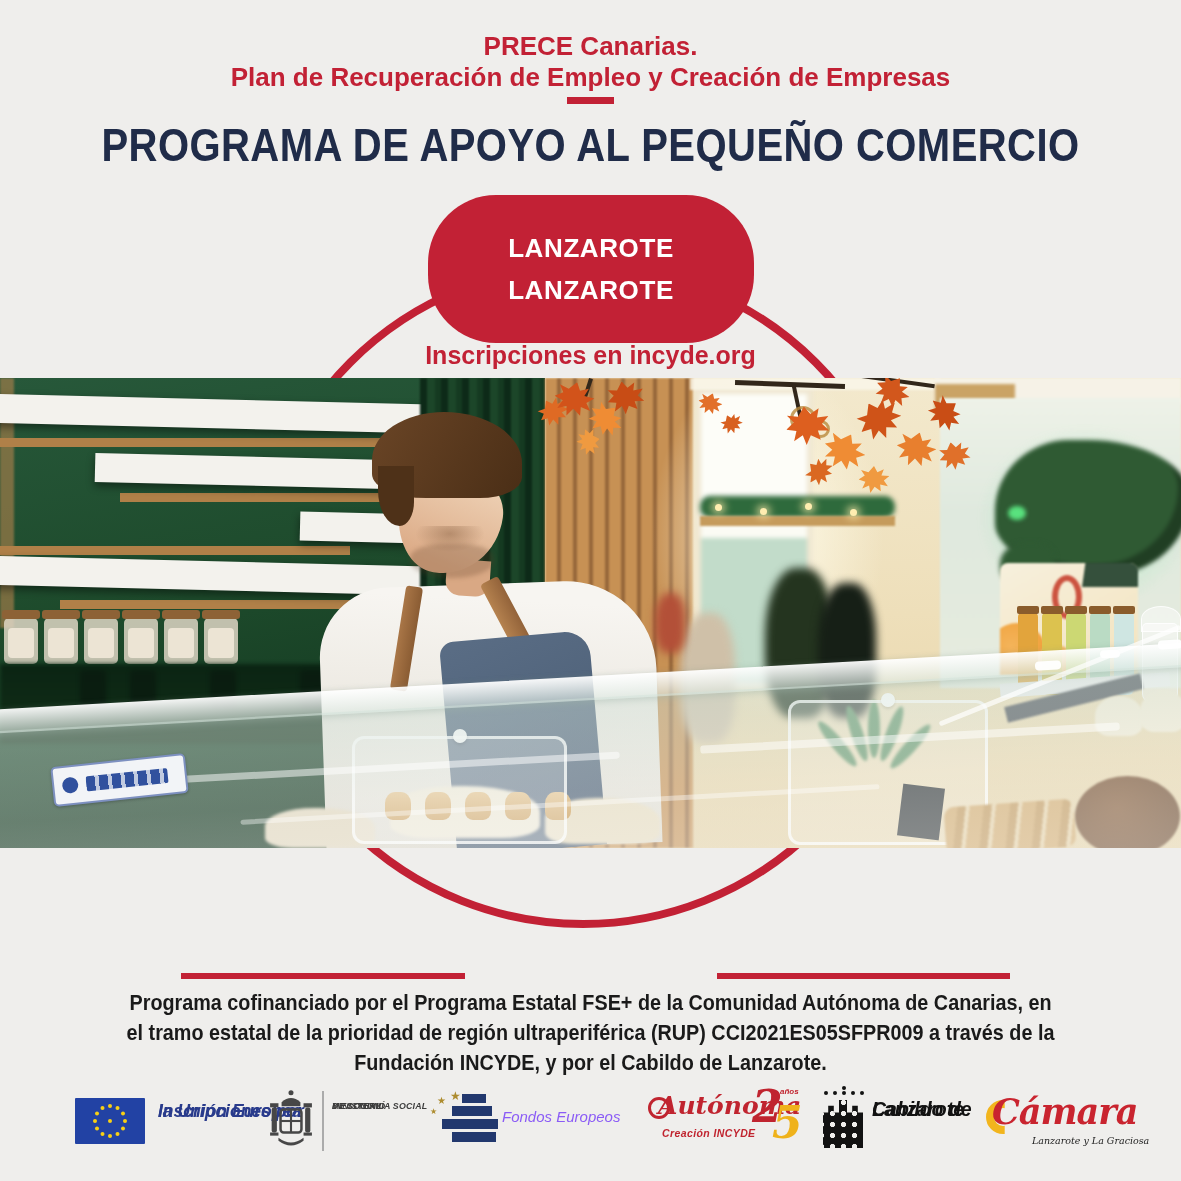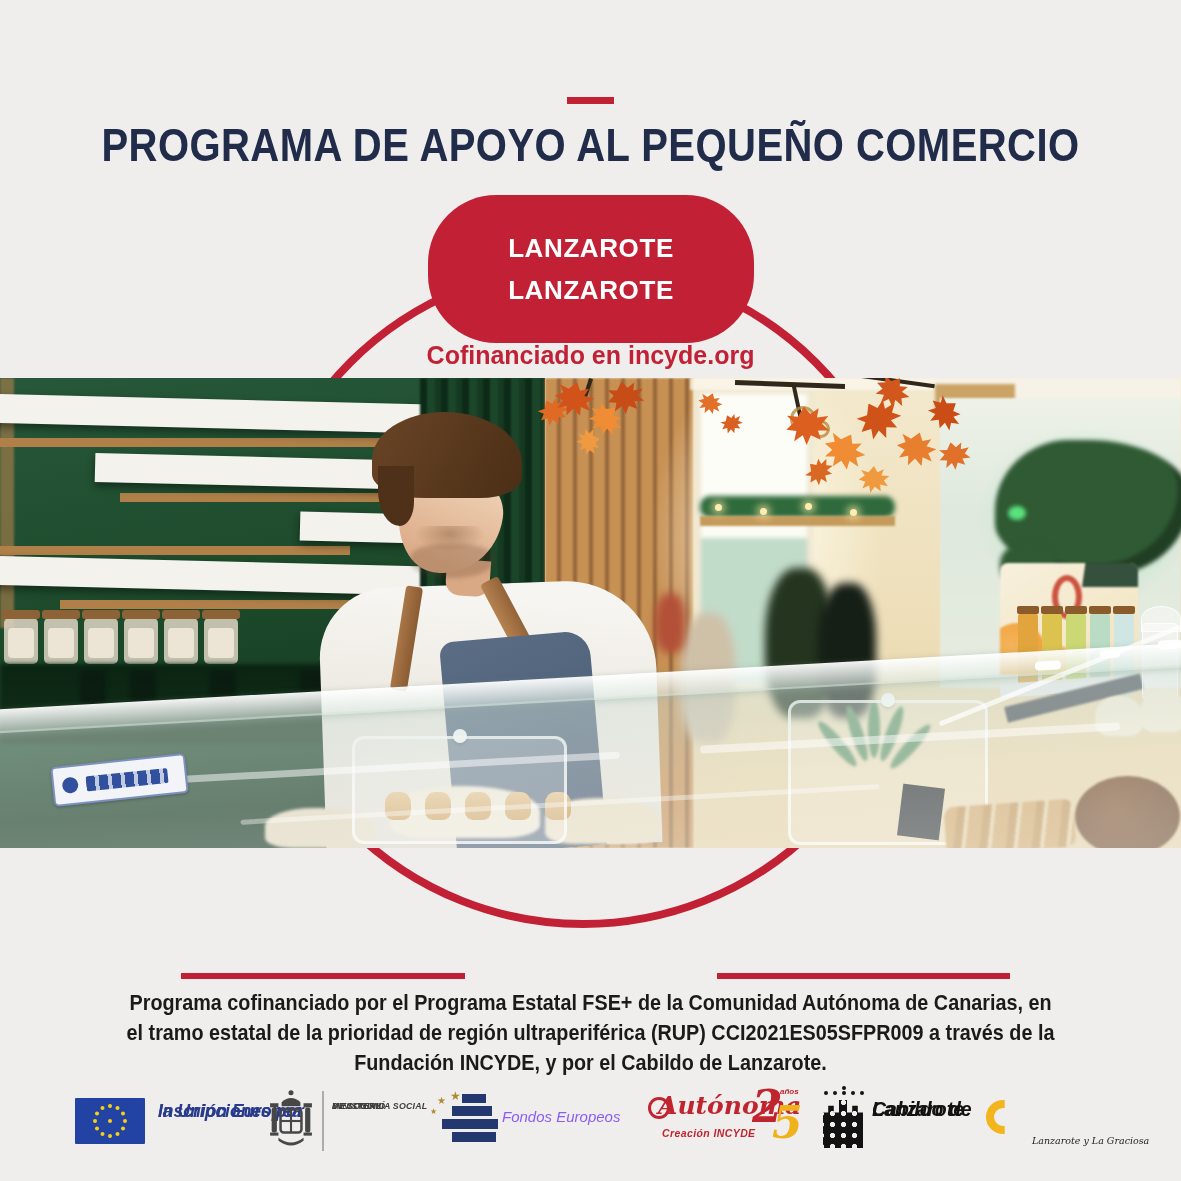--- a/index.html
+++ b/index.html
@@ -165,28 +165,32 @@
   .cama-word{left:4px;top:0;font-family:"DejaVu Serif",serif;font-weight:700;font-size:35px;color:#c9242f;letter-spacing:-1px;white-space:nowrap}
   .cama-sub{left:44px;top:44px;font-family:"DejaVu Serif",serif;font-size:9.5px;color:#222;white-space:nowrap}
 </style>
 </head>
 <body>
 
 <div class="poster">
 
   <div class="circle"></div>
 
+  <div class="kicker">
+    <div>PRECE Canarias.</div>
+    <div>Plan de Recuperación de Empleo y Creación de Empresas</div>
+  </div>
   <div class="divider"></div>
   <div class="title">PROGRAMA DE APOYO AL PEQUEÑO COMERCIO</div>
 
   <div class="event-pill">
     <span>LANZAROTE</span>
     <span>LANZAROTE</span>
   </div>
-  <div class="signup">Cofinanciado en incyde.org</div>
+  <div class="signup">Inscripciones en incyde.org</div>
 
   <div class="photo">
     <i class="ph-wall"></i>
     <i class="ph-woodedge"></i>
     <i class="rail" style="left:-10px;top:60px;width:555px"></i>
     <i class="rail" style="left:120px;top:115px;width:430px"></i>
     <i class="rail" style="left:-10px;top:168px;width:360px"></i>
     <i class="rail" style="left:60px;top:222px;width:485px"></i>
     <i class="board" style="left:-12px;top:22px;width:515px"></i>
     <i class="board" style="left:95px;top:80px;width:415px"></i>
@@ -373,17 +377,18 @@
       <i class="cab-crown"></i>
       <i class="cab-body"></i>
     </i>
     <i class="cab-text">
       <span style="display:block">Cabildo de</span>
       <span style="display:block">Lanzarote</span>
     </i>
 
     <i class="cama">
       <i class="cama-swoosh"></i>
+      <i class="cama-word">Cámara</i>
       <i class="cama-sub">Lanzarote y La Graciosa</i>
     </i>
   </div>
 
 </div>
 
 </body></html>

